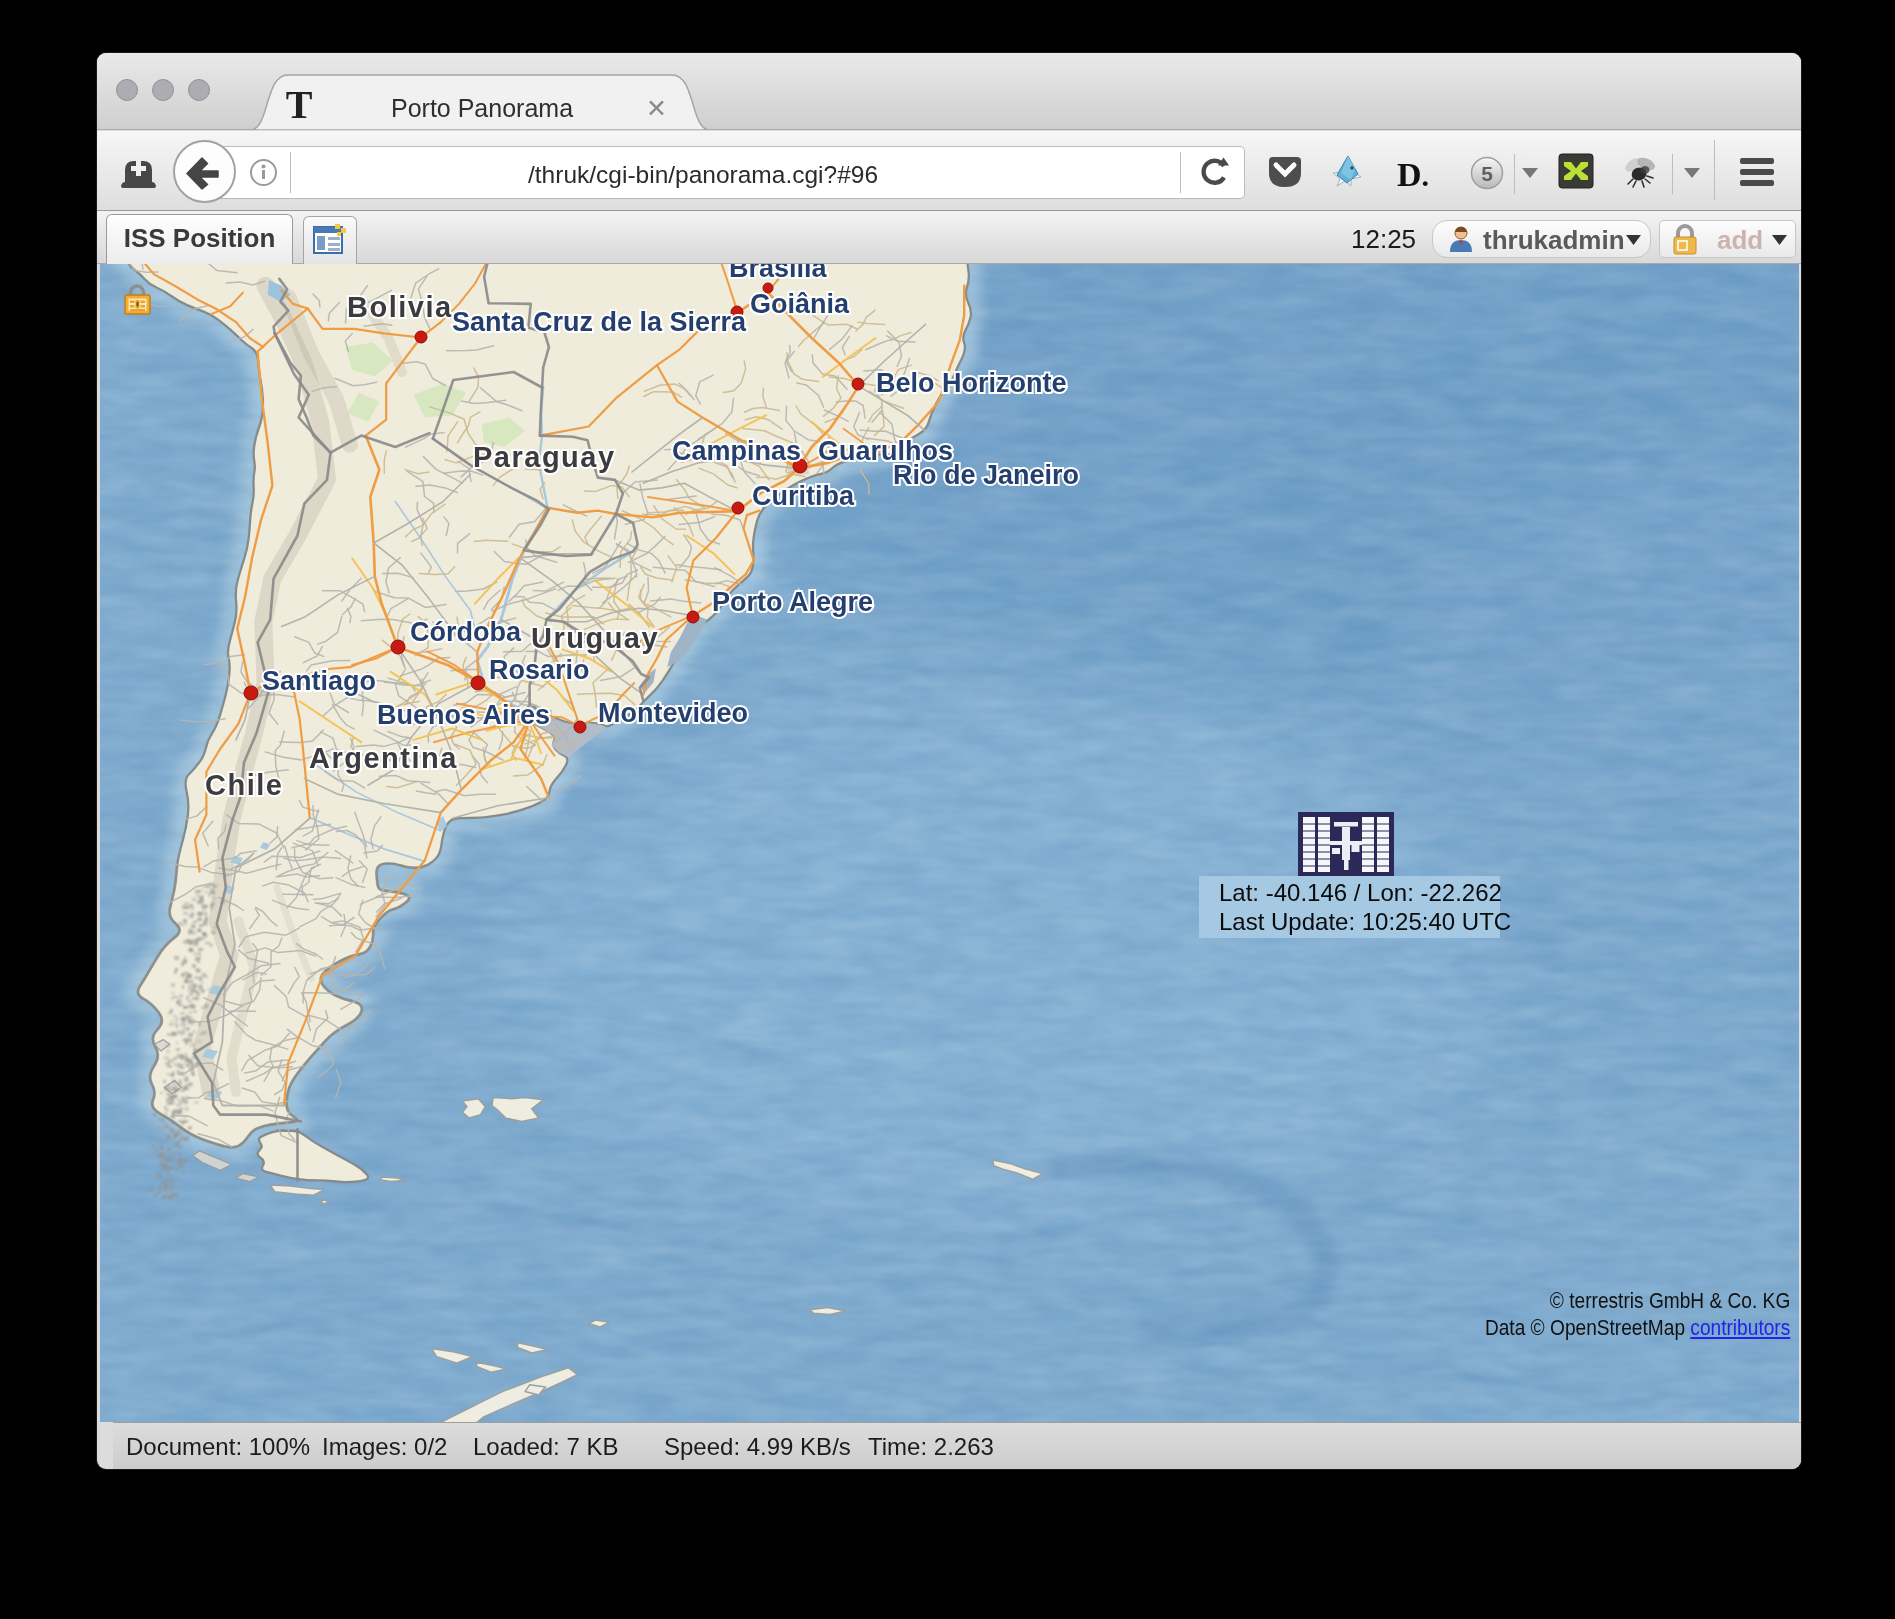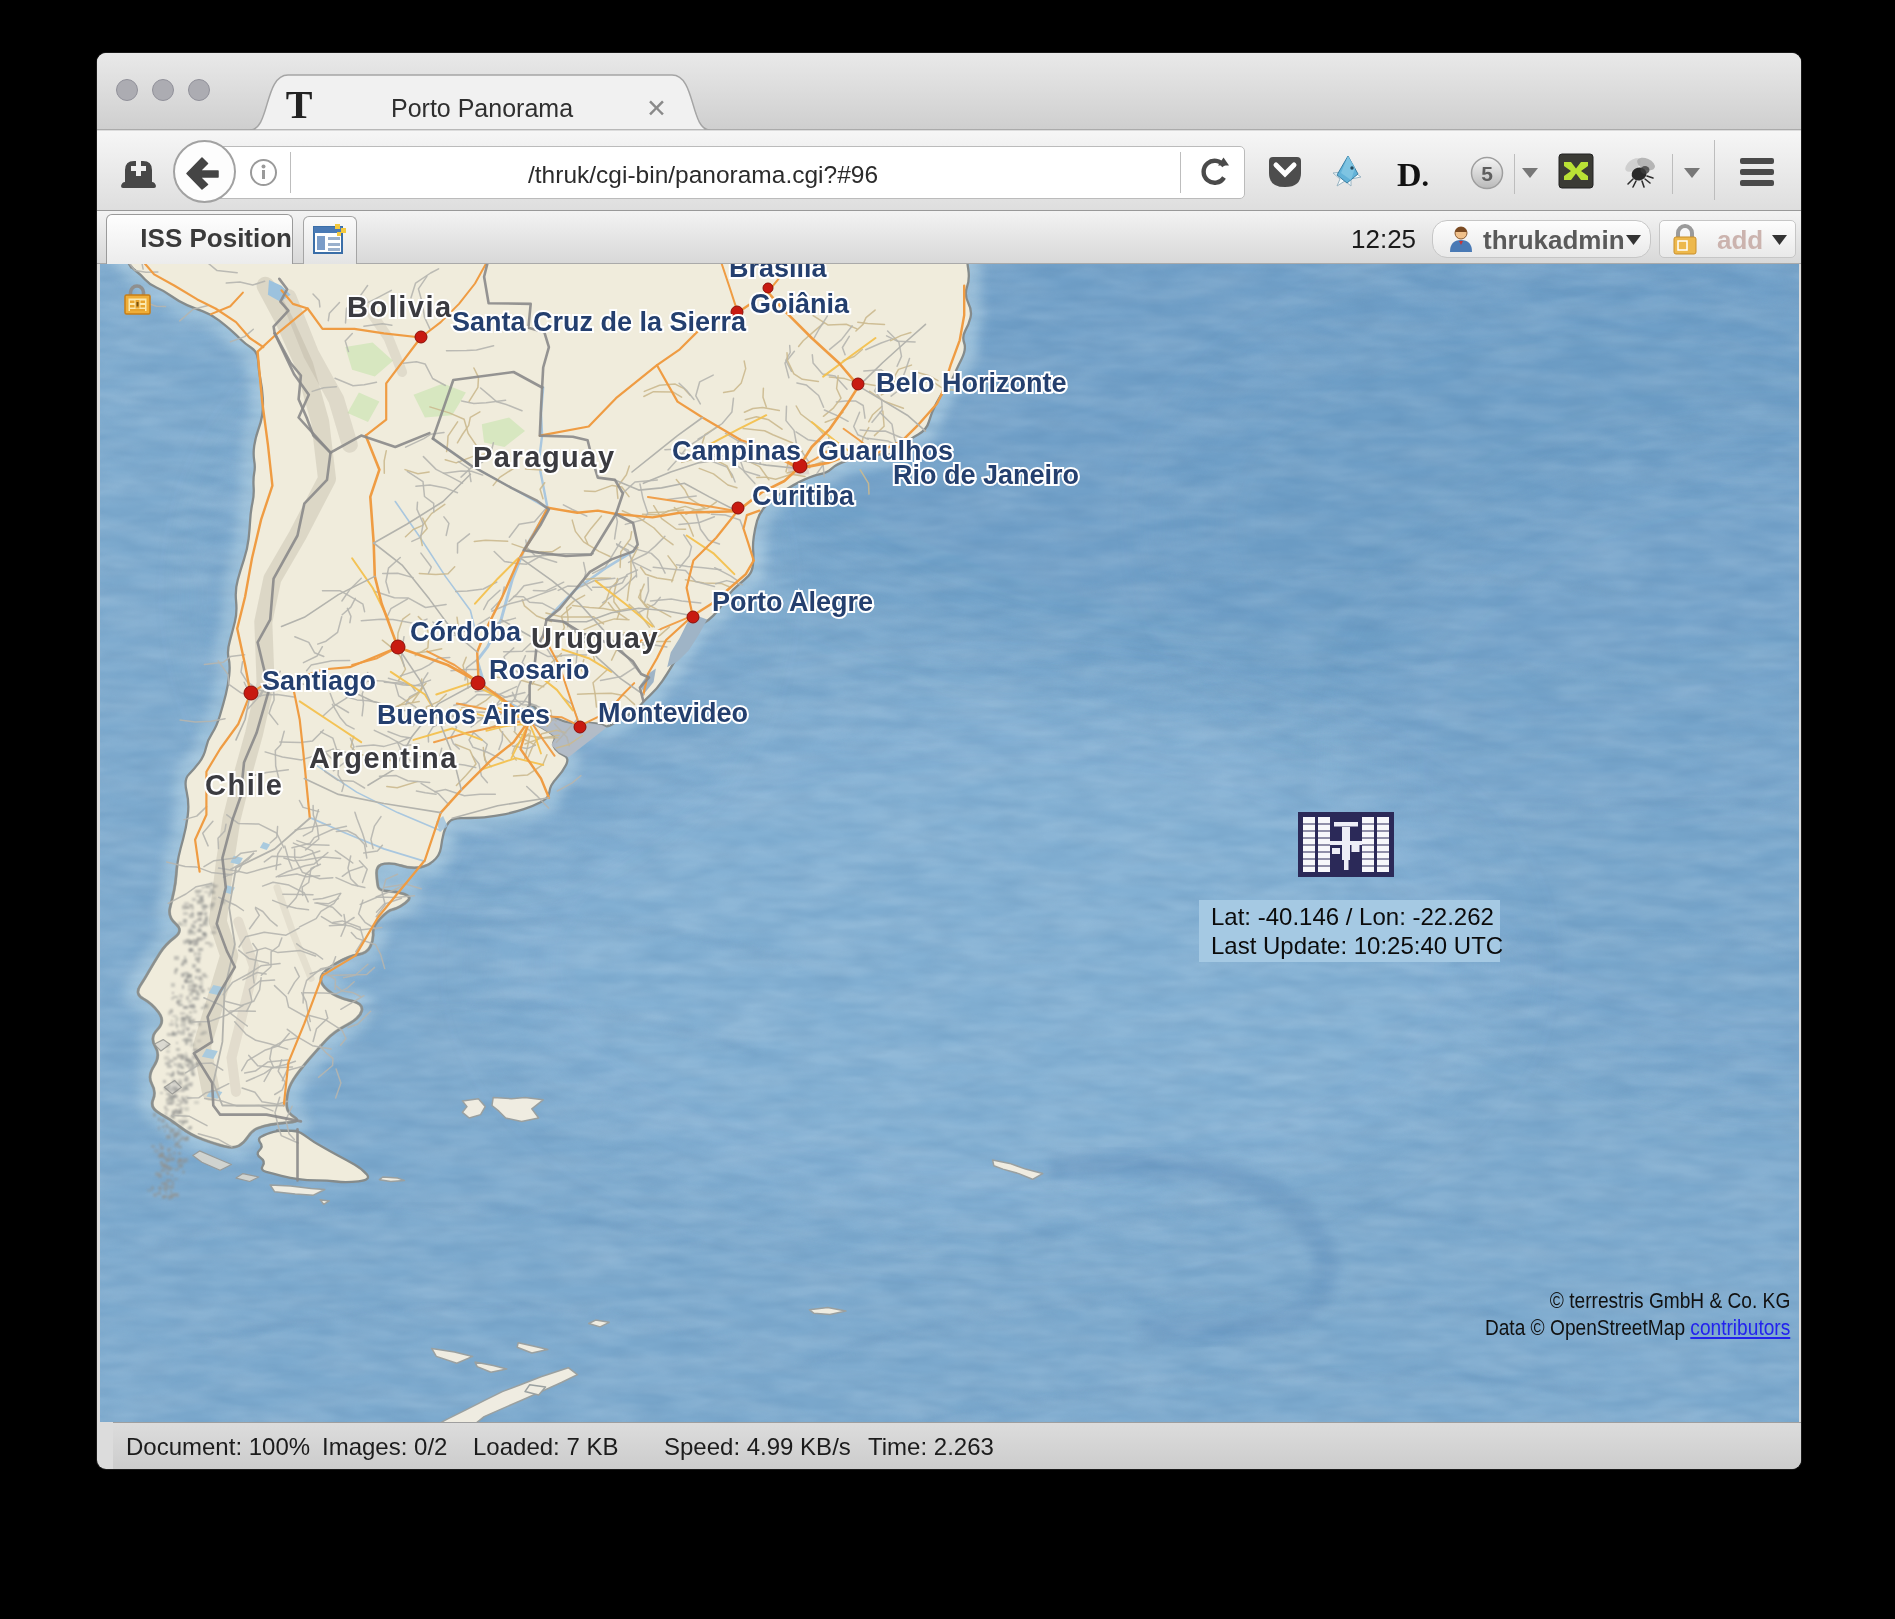--- a/index.html
+++ b/index.html
@@ -2,28 +2,28 @@
 <html><head><meta charset="utf-8"><style>
 *{margin:0;padding:0;box-sizing:border-box}
 html,body{width:1895px;height:1619px;background:#000;font-family:"Liberation Sans",sans-serif;overflow:hidden}
 #win{position:absolute;left:97px;top:53px;width:1704px;height:1416px;border-radius:9px;background:#dcdcdc;overflow:hidden;box-shadow:0 0 0 1px #1a1a1a}
 #titlebar{position:absolute;left:0;top:0;width:100%;height:77px;background:linear-gradient(#e9e9e9,#cfcfcf);border-bottom:1px solid #ababab}
 .tl{position:absolute;top:26px;width:22px;height:22px;border-radius:50%;background:#acacb2;border:1px solid #91919a}
 #navbar{position:absolute;left:0;top:78px;width:100%;height:80px;background:linear-gradient(#f6f6f6,#dedede);border-bottom:1px solid #999}
 #urlbar{position:absolute;left:108px;top:93px;width:1040px;height:53px;background:#fff;border:1px solid #bbb;border-radius:5px}
 #backbtn{position:absolute;left:76px;top:87px;width:63px;height:63px;border-radius:50%;background:#fdfdfd;border:2px solid #a2a2a2;z-index:3}
 #thrukbar{position:absolute;left:0;top:158px;width:100%;height:53px;background:linear-gradient(#f3f3f3,#d8d8d8);border-bottom:1px solid #aaa}
-#isstab{position:absolute;left:9px;top:3px;width:187px;height:50px;background:linear-gradient(#fefefe,#ececec);border:1px solid #9a9a9a;border-bottom:none;border-radius:6px 6px 0 0;font-weight:bold;font-size:26px;color:#3a3a3a;text-align:right;line-height:47px}
+#isstab{position:absolute;left:9px;top:3px;width:187px;height:50px;background:linear-gradient(#fefefe,#ececec);border:1px solid #9a9a9a;border-bottom:none;border-radius:6px 6px 0 0;font-weight:bold;font-size:26px;color:#3a3a3a;text-align:center;line-height:47px}
 #minitab{position:absolute;left:206px;top:5px;width:54px;height:48px;background:linear-gradient(#fafafa,#e4e4e4);border:1px solid #a5a5a5;border-bottom:none;border-radius:6px 6px 0 0}
 #map{position:absolute;left:3px;top:211px;width:1699px;height:1158px;overflow:hidden;background:#86b1d4}
 #statusbar{position:absolute;left:16px;top:1369px;width:100%;height:48px;background:linear-gradient(#dcdcdc,#cccccc);border-top:1px solid #9f9f9f;font-size:24px;color:#1c1c1c}
 .sbt{position:absolute;top:10px;white-space:nowrap}
 .navsep{position:absolute;width:1px;background:#bdbdbd}
 .icon{position:absolute}
-#maplabel{position:absolute;left:1099px;top:636px;width:301px;height:62px;background:#a5c9e3;font-size:24px;color:#0b0b0b;line-height:29px;padding:2px 0 0 12px;white-space:nowrap}
+#maplabel{position:absolute;left:1099px;top:612px;width:301px;height:62px;background:#a5c9e3;font-size:24px;color:#0b0b0b;line-height:29px;padding:2px 0 0 20px;white-space:nowrap}
 #attr{position:absolute;right:9px;top:1023px;text-align:right;font-size:22.5px;color:#111;line-height:27px;transform:scaleX(0.85);transform-origin:100% 0}
 #attr a{color:#2222ee;text-decoration:underline}
 </style></head><body>
 <div id="win">
  <div id="titlebar">
   <div class="tl" style="left:19px"></div>
       <div class="tl" style="left:55px"></div>
       <div class="tl" style="left:91px"></div>
   <svg class="icon" style="left:153px;top:20px" width="460" height="57" viewBox="0 0 460 57">
     <path d="M0,57 C20,57 14,2 38,2 L422,2 C446,2 440,57 460,57 Z" fill="#f1f1f1" stroke="#a5a5a5" stroke-width="1.5"></path>

